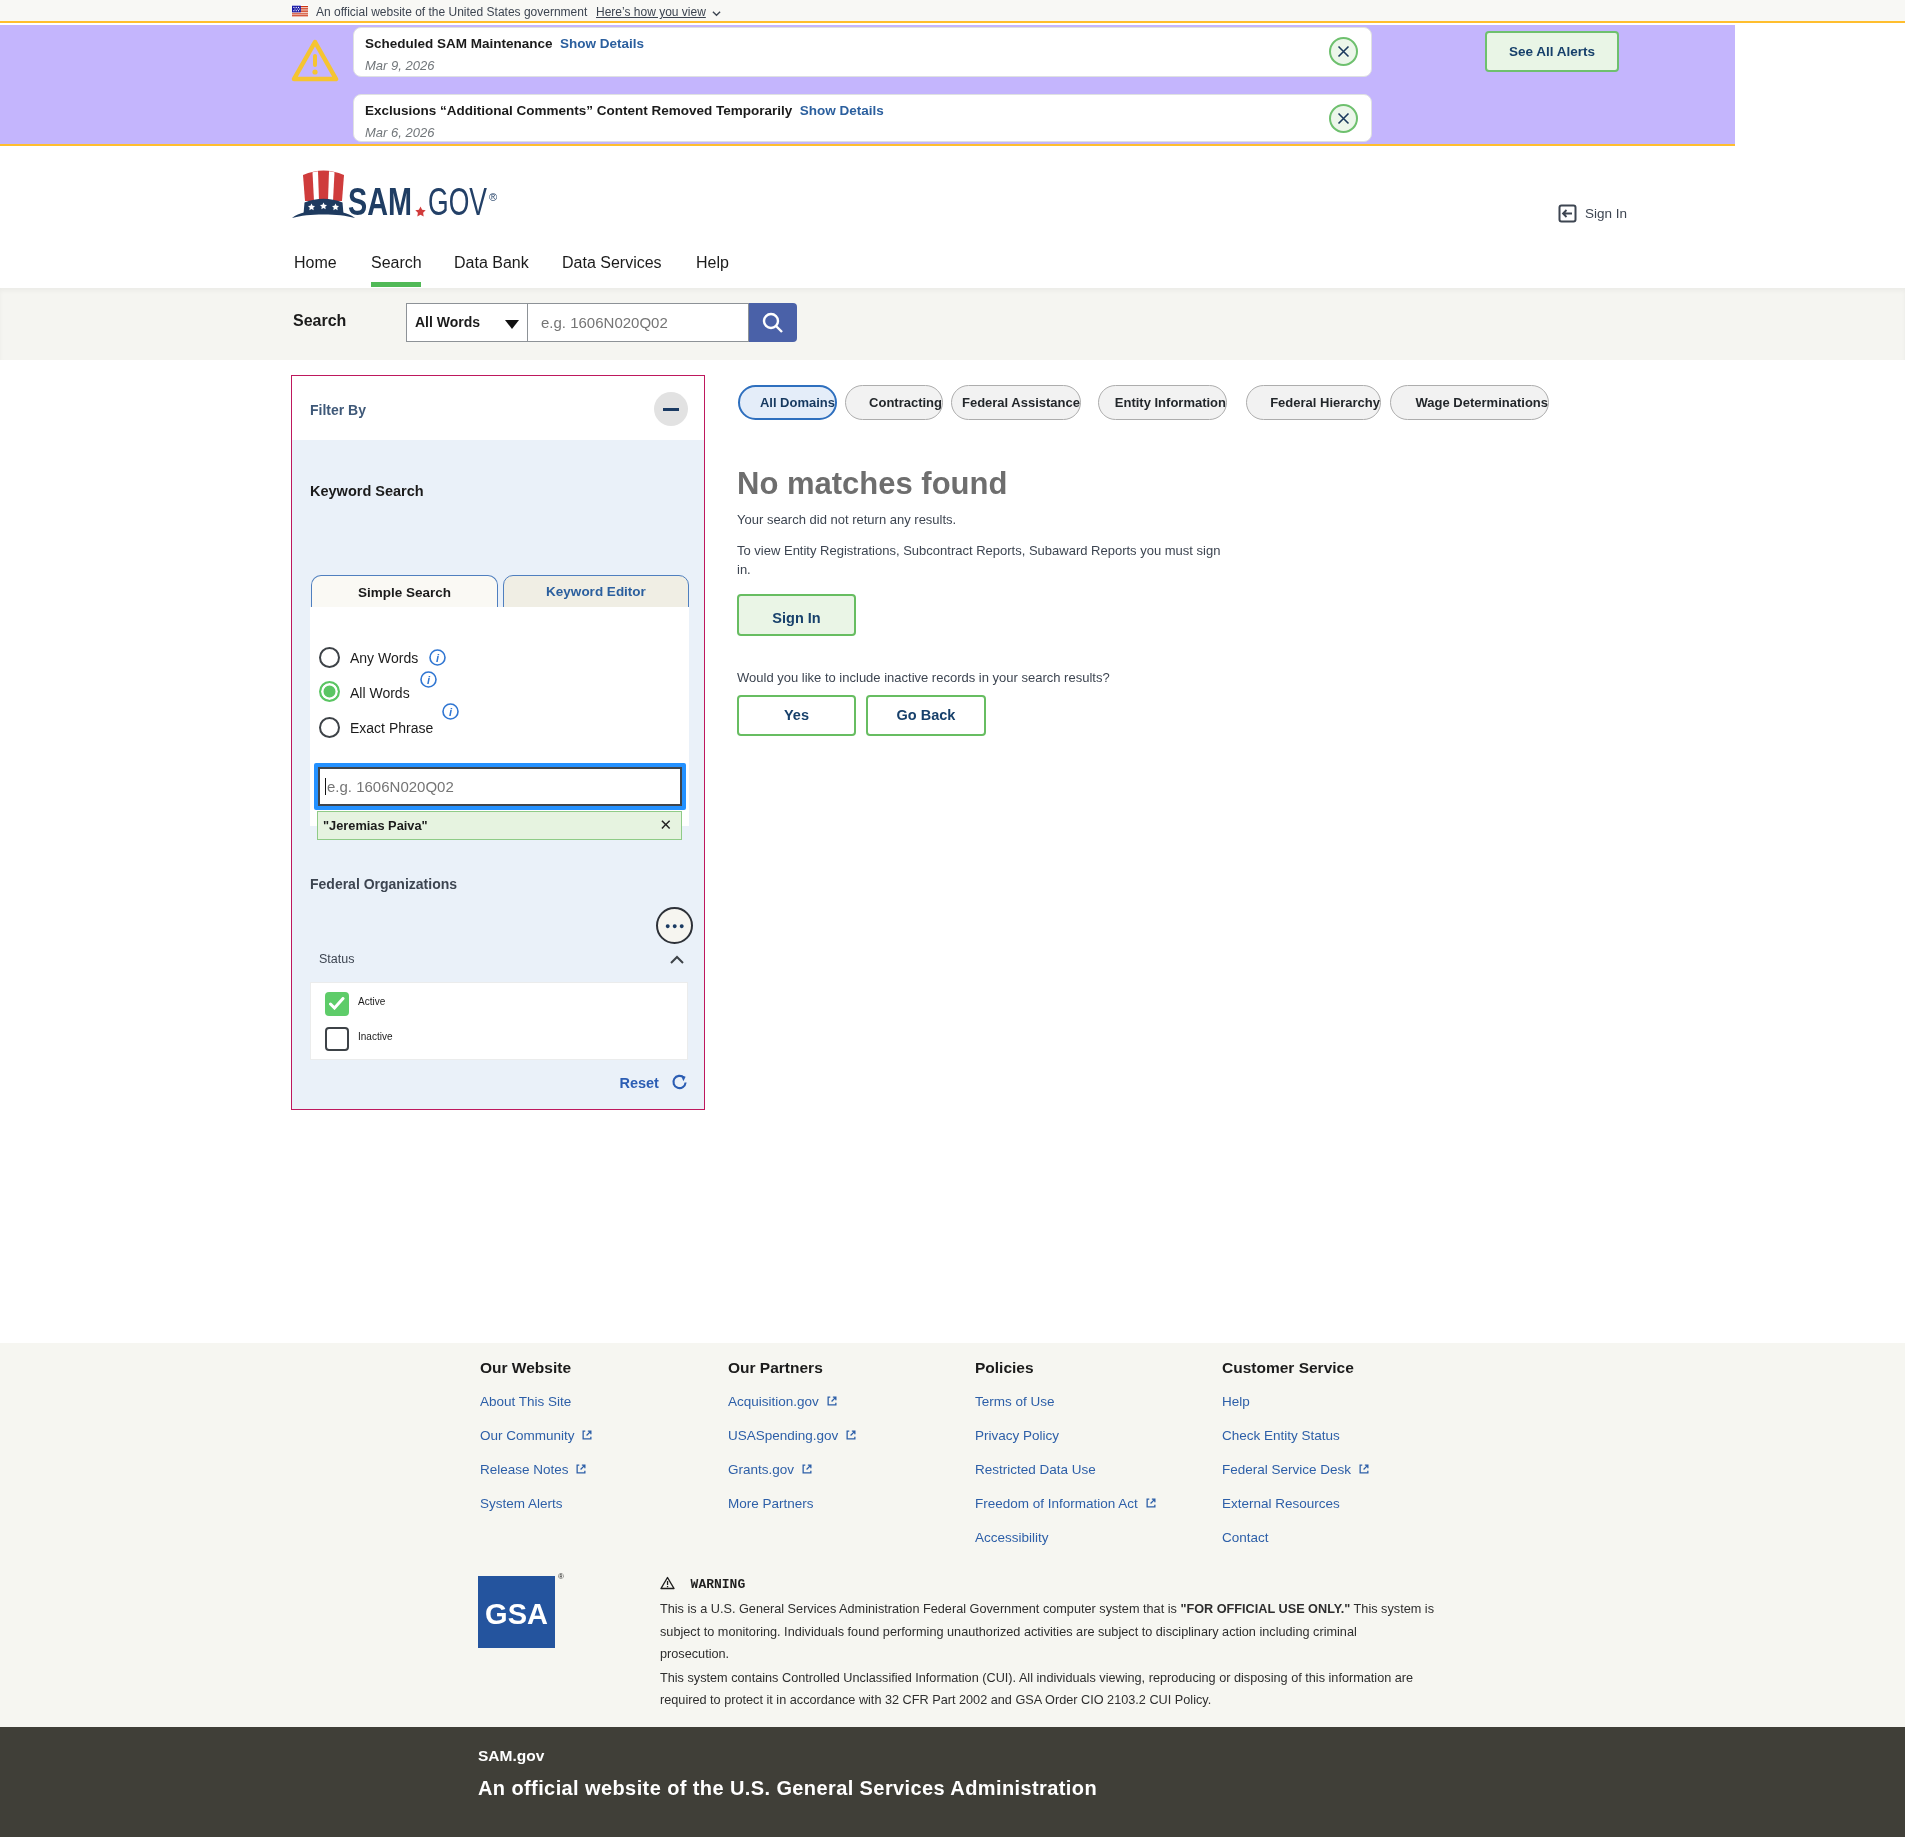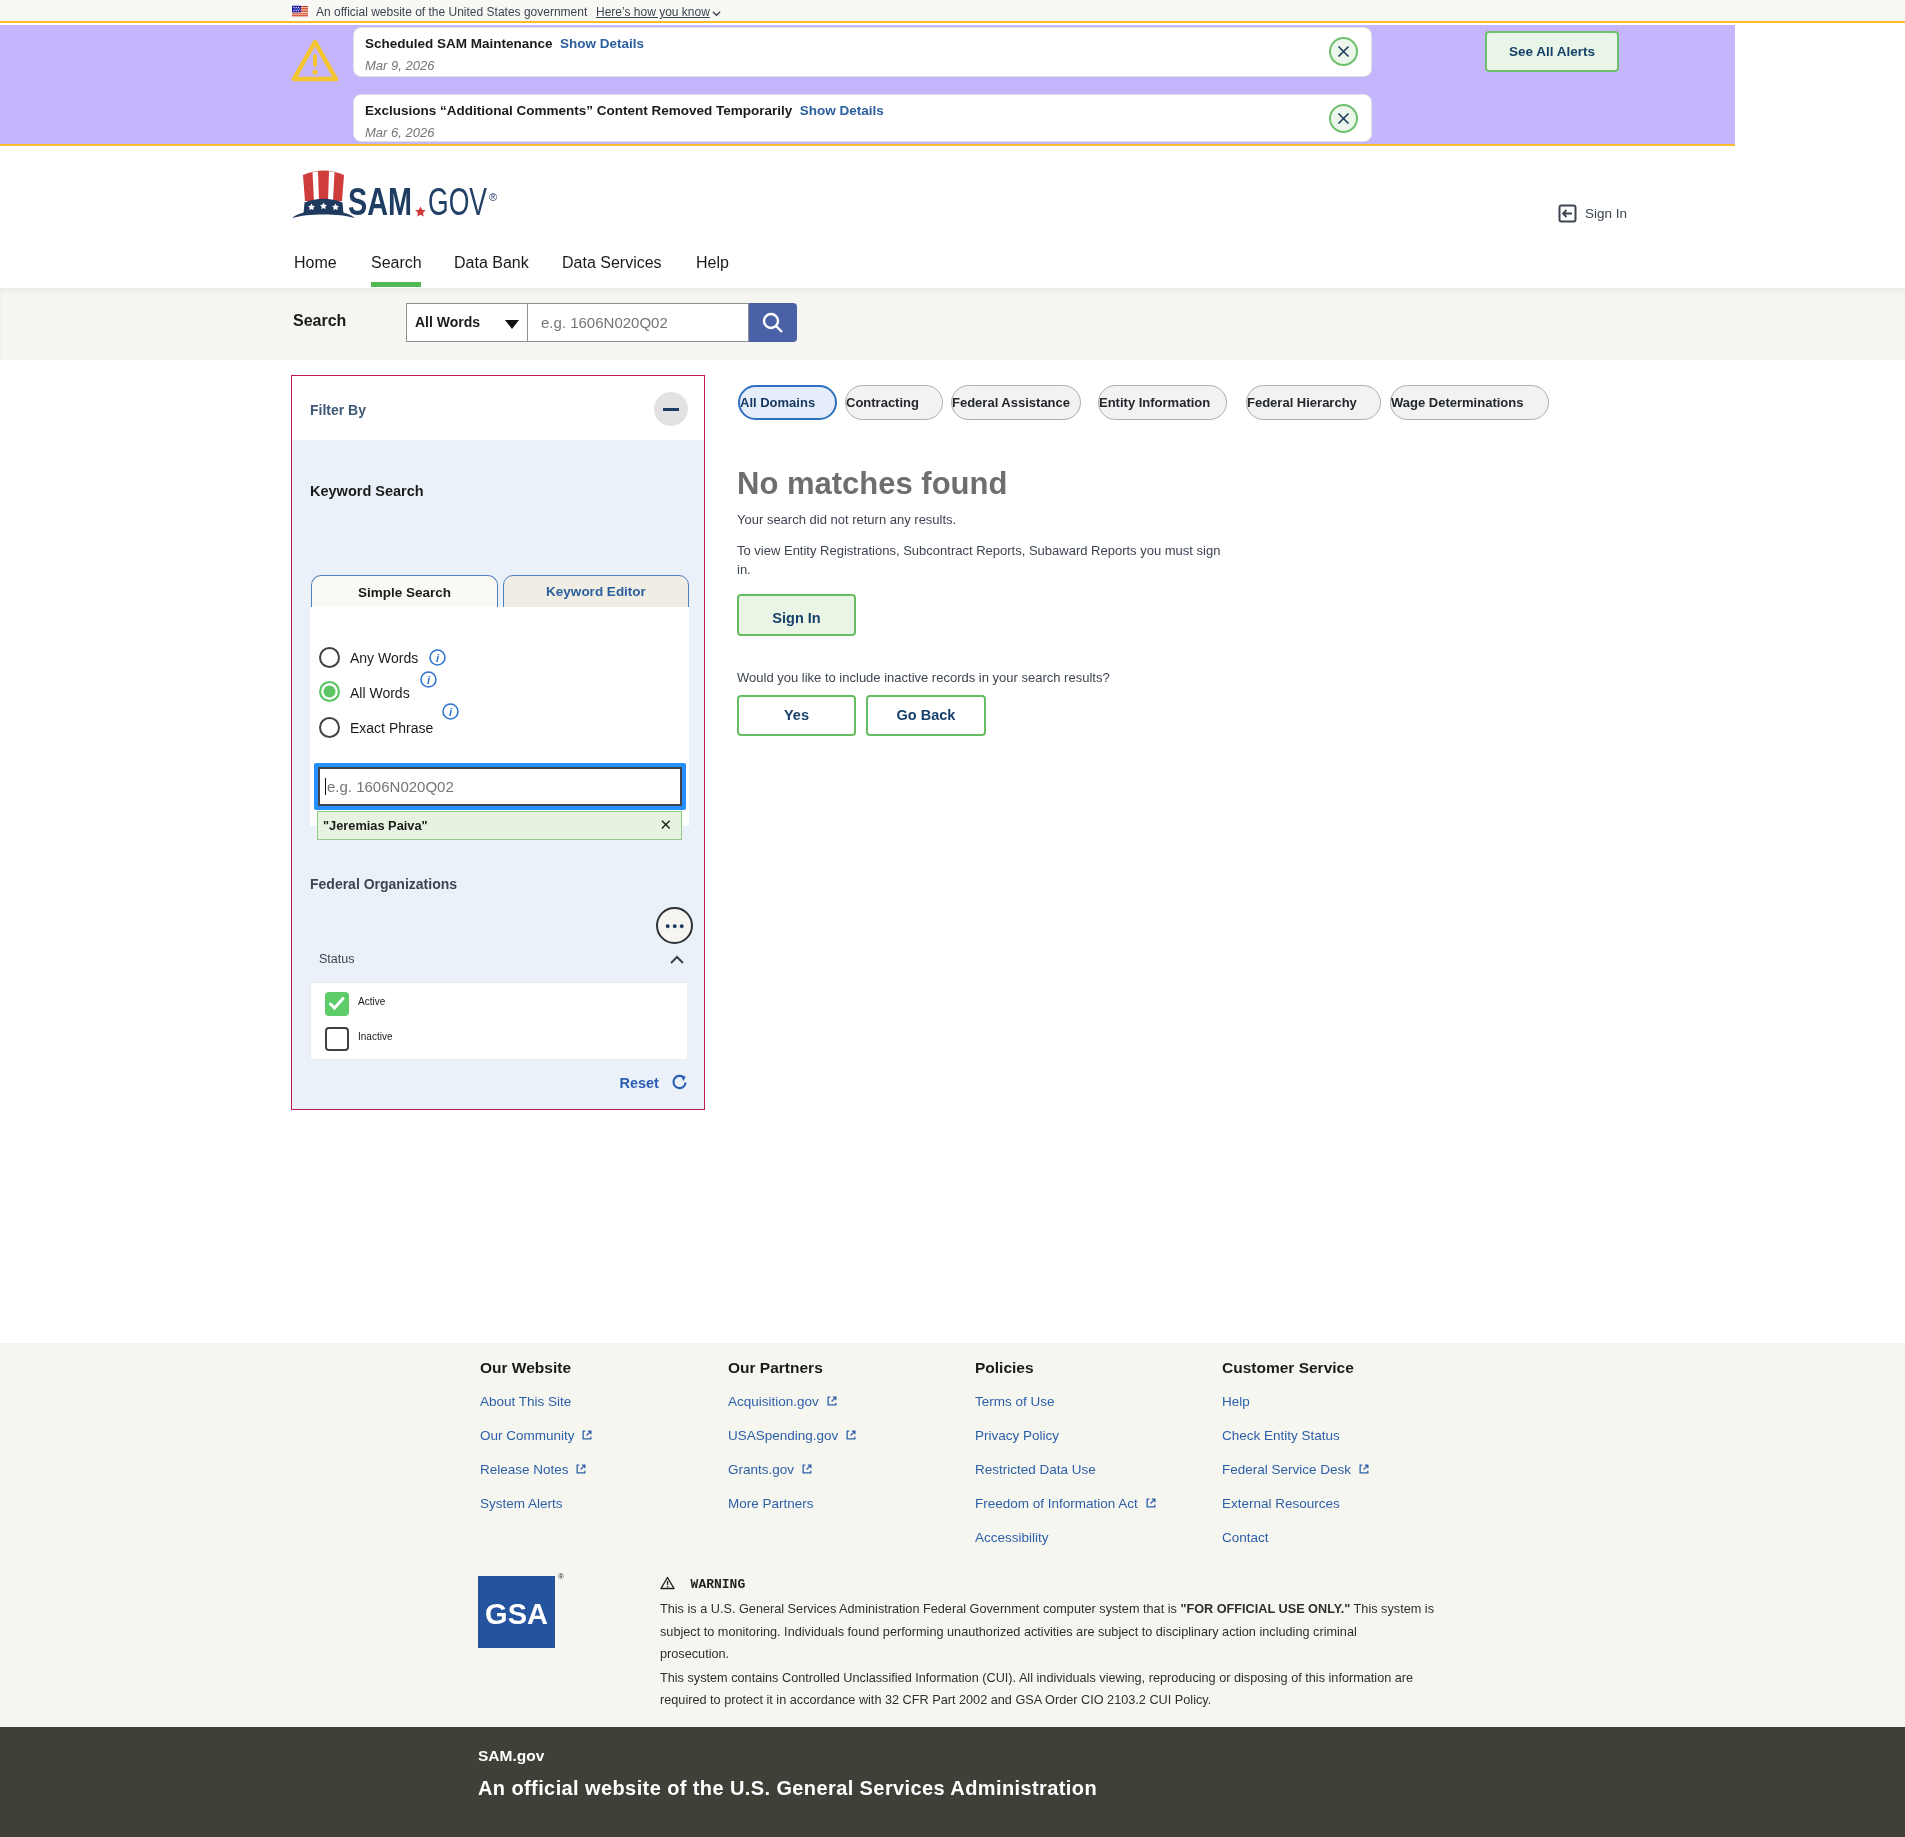--- a/index.html
+++ b/index.html
@@ -82,21 +82,21 @@
 #fomore .dots { position:absolute; left:1px; top:12px; width:100%; text-align:center; letter-spacing:1.5px; font-size:9px; font-weight:bold; color:#1b3b63; }
 .statusrow { position:absolute; left:27px; top:576px; font-size:12.5px; color:#3d4551; }
 #statusbox { position:absolute; left:18px; top:606px; width:378px; height:78px; background:#fff; border:1px solid #ebecec; }
 .cb { position:absolute; width:24px; height:24px; border-radius:4px; }
 .cb.on { background:#5ecc69; }
 .cb.off { background:#fff; border:2px solid #3d4247; }
 .cblabel { position:absolute; font-size:10px; color:#1b1b1b; }
 #reset { position:absolute; left:0px; top:698px; width:396px; text-align:right; font-size:14.5px; font-weight:bold; color:#2b5db3; }
 
 
-.pill { position:absolute; top:25px; height:35px; border-radius:18px; font-weight:bold; text-align:left; font-size:13px; }
+.pill { position:absolute; top:25px; height:35px; border-radius:18px; font-weight:bold; text-align:right; font-size:13px; }
 .pill.on { background:#e4edf9; border:2px solid #2e6fbe; color:#15385f; }
 .pill.off { background:#f2f2f2; border:1px solid #adadad; color:#23272b; }
 
 
 #nomatch { position:absolute; left:737px; top:106px; font-size:31px; font-weight:bold; color:#6e6e6e; }
 .rtxt { position:absolute; left:737px; font-size:13px; color:#3d4551; line-height:19px; }
 .gbtn { position:absolute; border:2px solid #67bd61; border-radius:4px; font-weight:bold; color:#17406b; text-align:center; font-size:14.5px; }
 
 
 #footer { position:absolute; top:1343px; left:0; width:1905px; height:384px; background:#f6f6f1; }
@@ -138,21 +138,21 @@
           <circle cx="6.5" cy="2.4" r="0.62"></circle>
           <circle cx="3" cy="4" r="0.62"></circle>
           <circle cx="5.3" cy="4" r="0.62"></circle>
           <circle cx="7.4" cy="4" r="0.62"></circle>
           <circle cx="1.9" cy="5.7" r="0.62"></circle>
           <circle cx="4.2" cy="5.7" r="0.62"></circle>
           <circle cx="6.5" cy="5.7" r="0.62"></circle>
         </g>
   </svg>
   <span class="txt">An official website of the United States government</span>
-  <span class="hyk">Here’s how you know</span>
+  <span class="hyk">Here’s how you view</span>
   <svg class="chev" viewBox="0 0 10 10">
         <path d="M1 3 L5 7 L9 3" fill="none" stroke="#3d4551" stroke-width="1.5"></path>
       </svg>
 </div>
 
 <div id="alerts">
   <svg style="position:absolute;left:291px;top:13px" width="48" height="46" viewBox="0 0 48 46">
     <path d="M24 4 L45 41 L3 41 Z" fill="none" stroke="#f5c431" stroke-width="4.5" stroke-linejoin="round"></path>
     <rect x="22" y="16" width="4" height="13" rx="2" fill="#f5c431"></rect>
     <circle cx="24" cy="34" r="2.6" fill="#f5c431"></circle>

